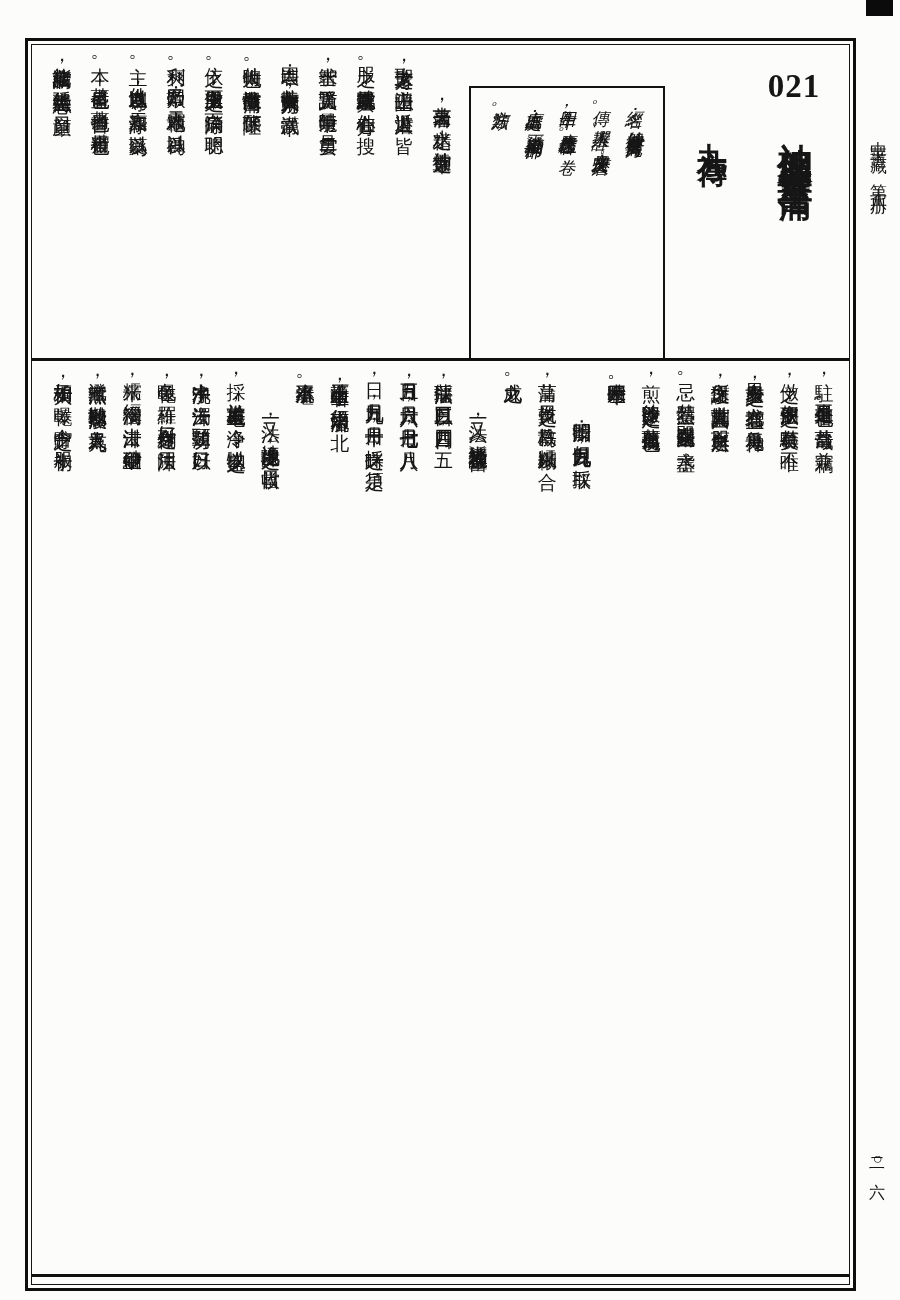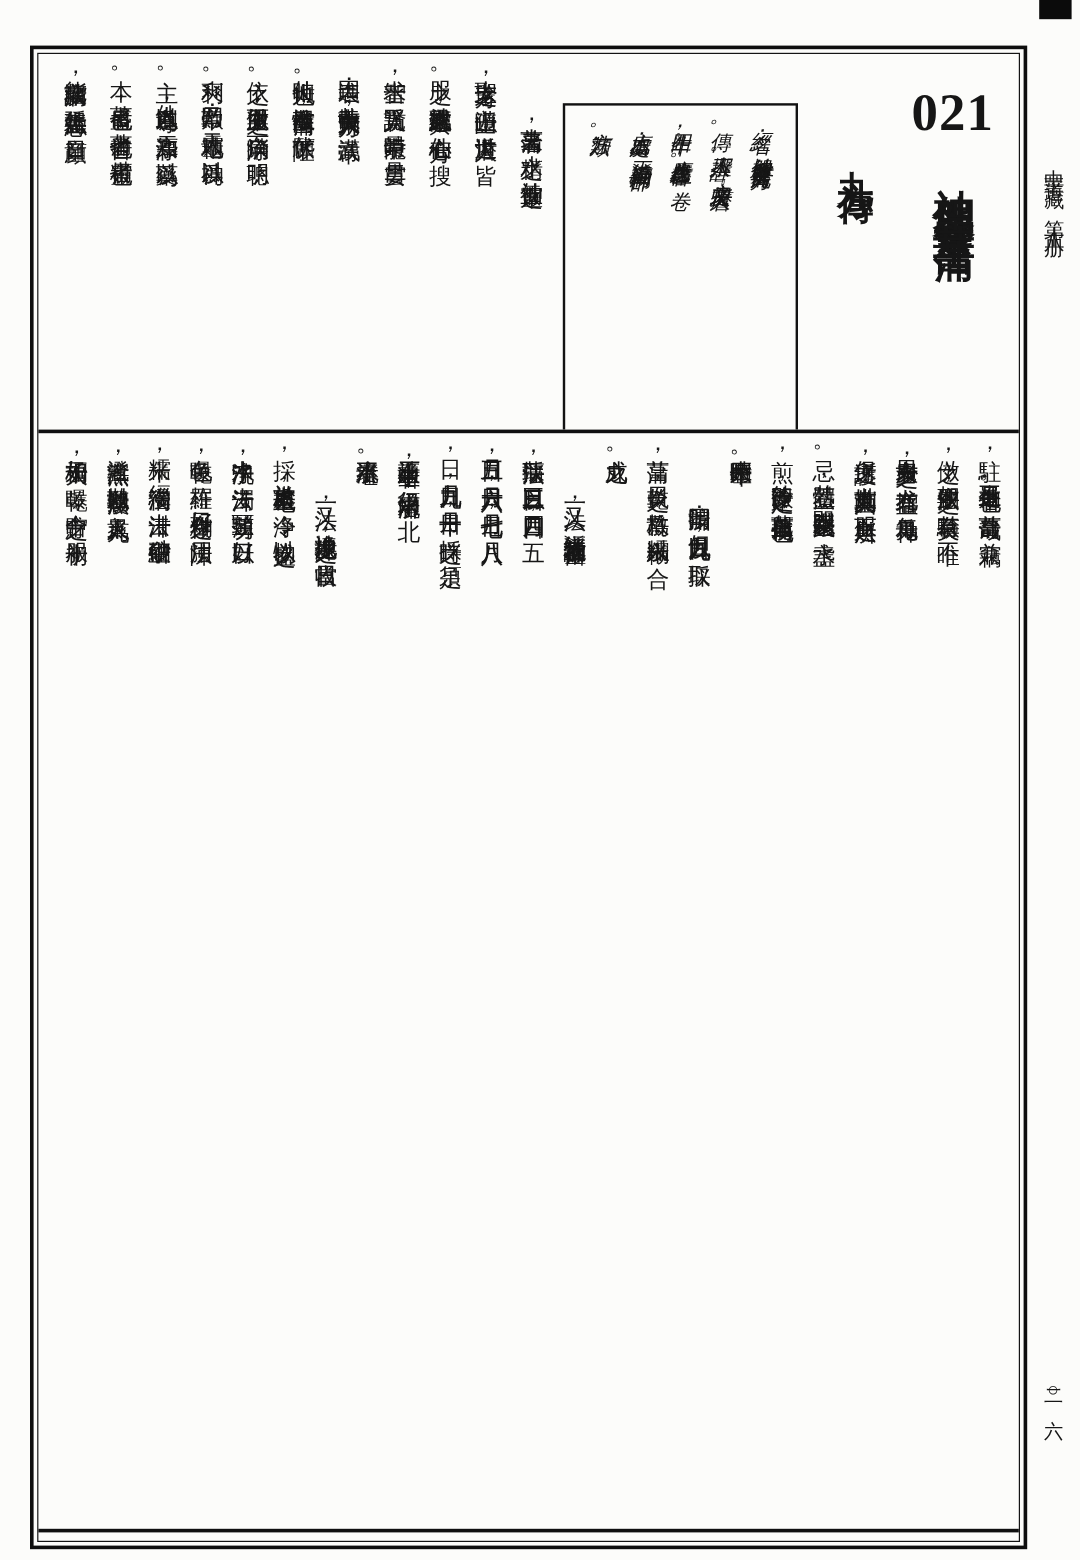--- a/index.html
+++ b/index.html
@@ -62,21 +62,21 @@
 
   
   .title-block { width:168px; height:100%; display:flex; flex-direction:row; }
   .title-col2 {
     width:74px; box-sizing:border-box; padding-top:66px;
     font-size:30px; font-weight:700; letter-spacing:8px; line-height:70px;
     white-space:nowrap;
   }
   .title-col1 { width:94px; display:flex; flex-direction:column; align-items:center; }
   .doc-number {
-    margin-top:16px; font-size:44px; font-weight:600; letter-spacing:1px;
+    margin-top:16px; font-size:33px; font-weight:600; letter-spacing:1px;
     font-family:"Liberation Serif","DejaVu Serif",serif;
   }
   .title-main {
     margin-top:10px; font-size:35px; font-weight:700; letter-spacing:6px;
     line-height:88px; white-space:nowrap;
   }
 </style>
 </head>
 <body>
 

